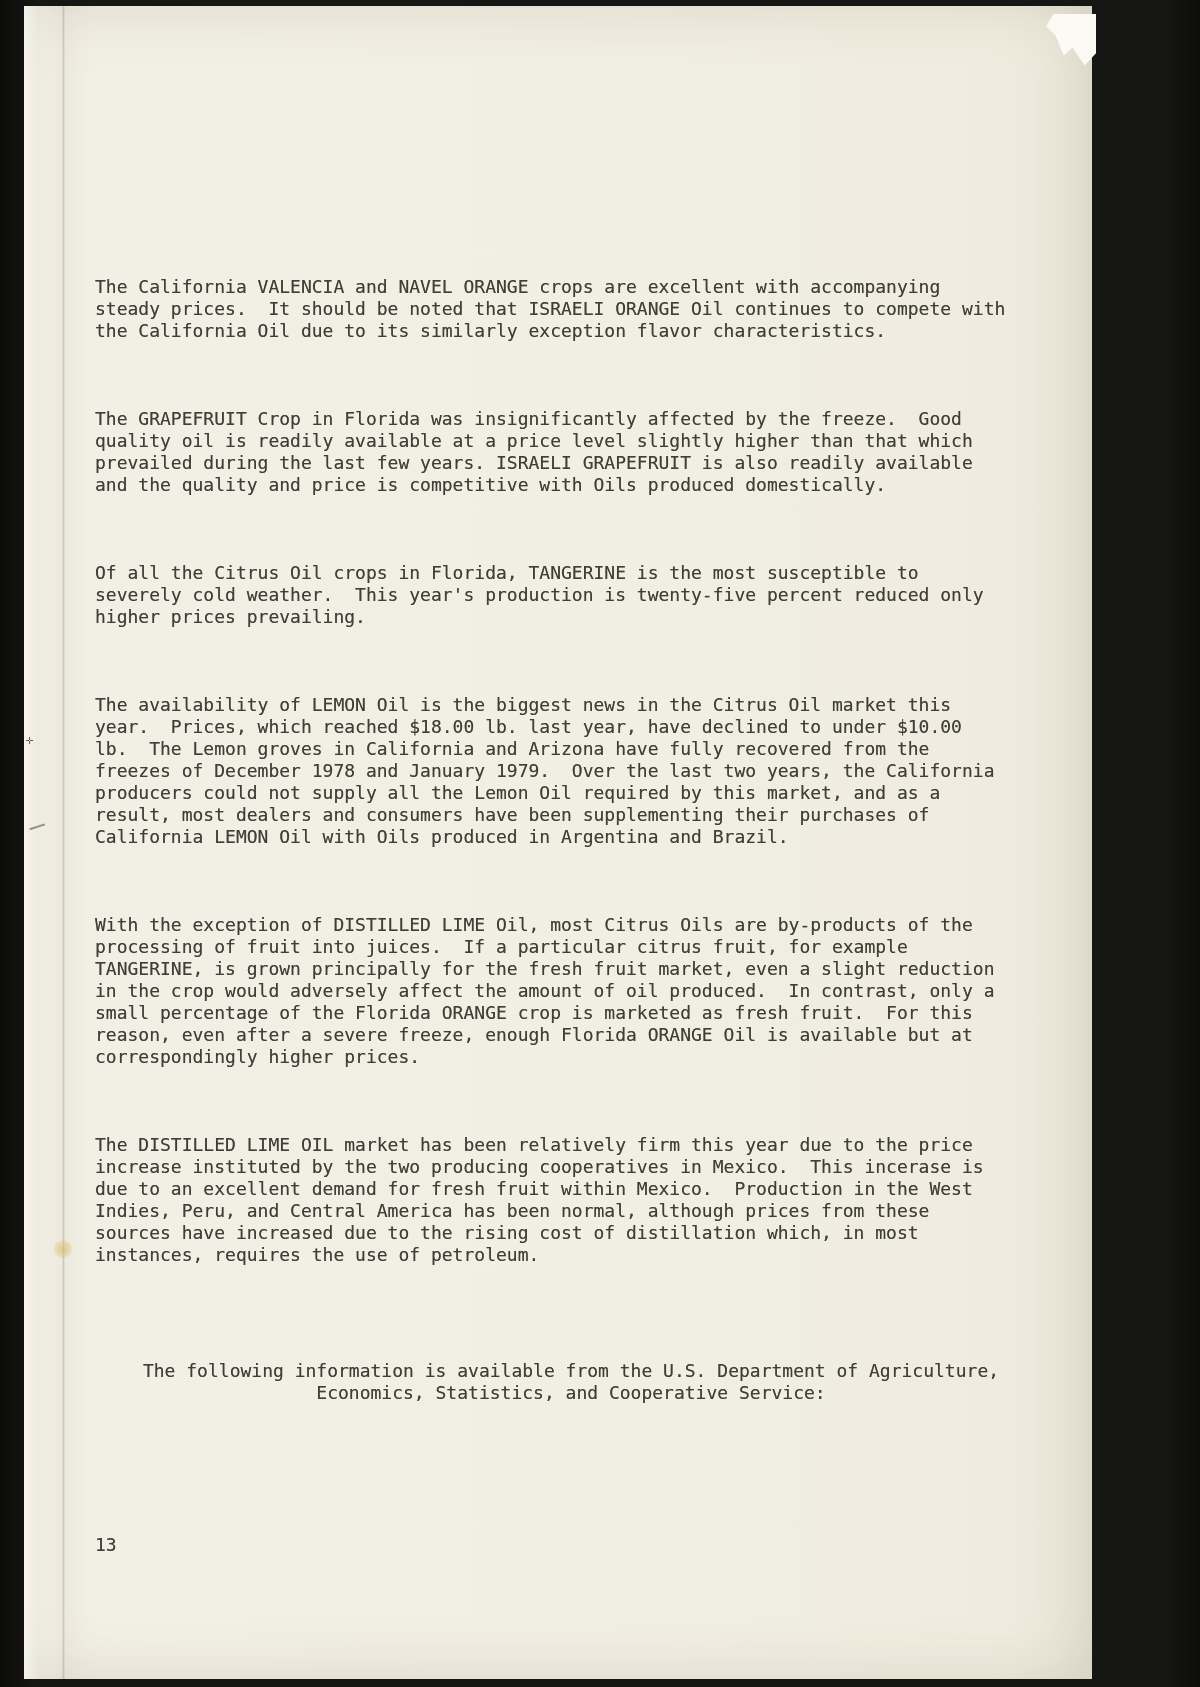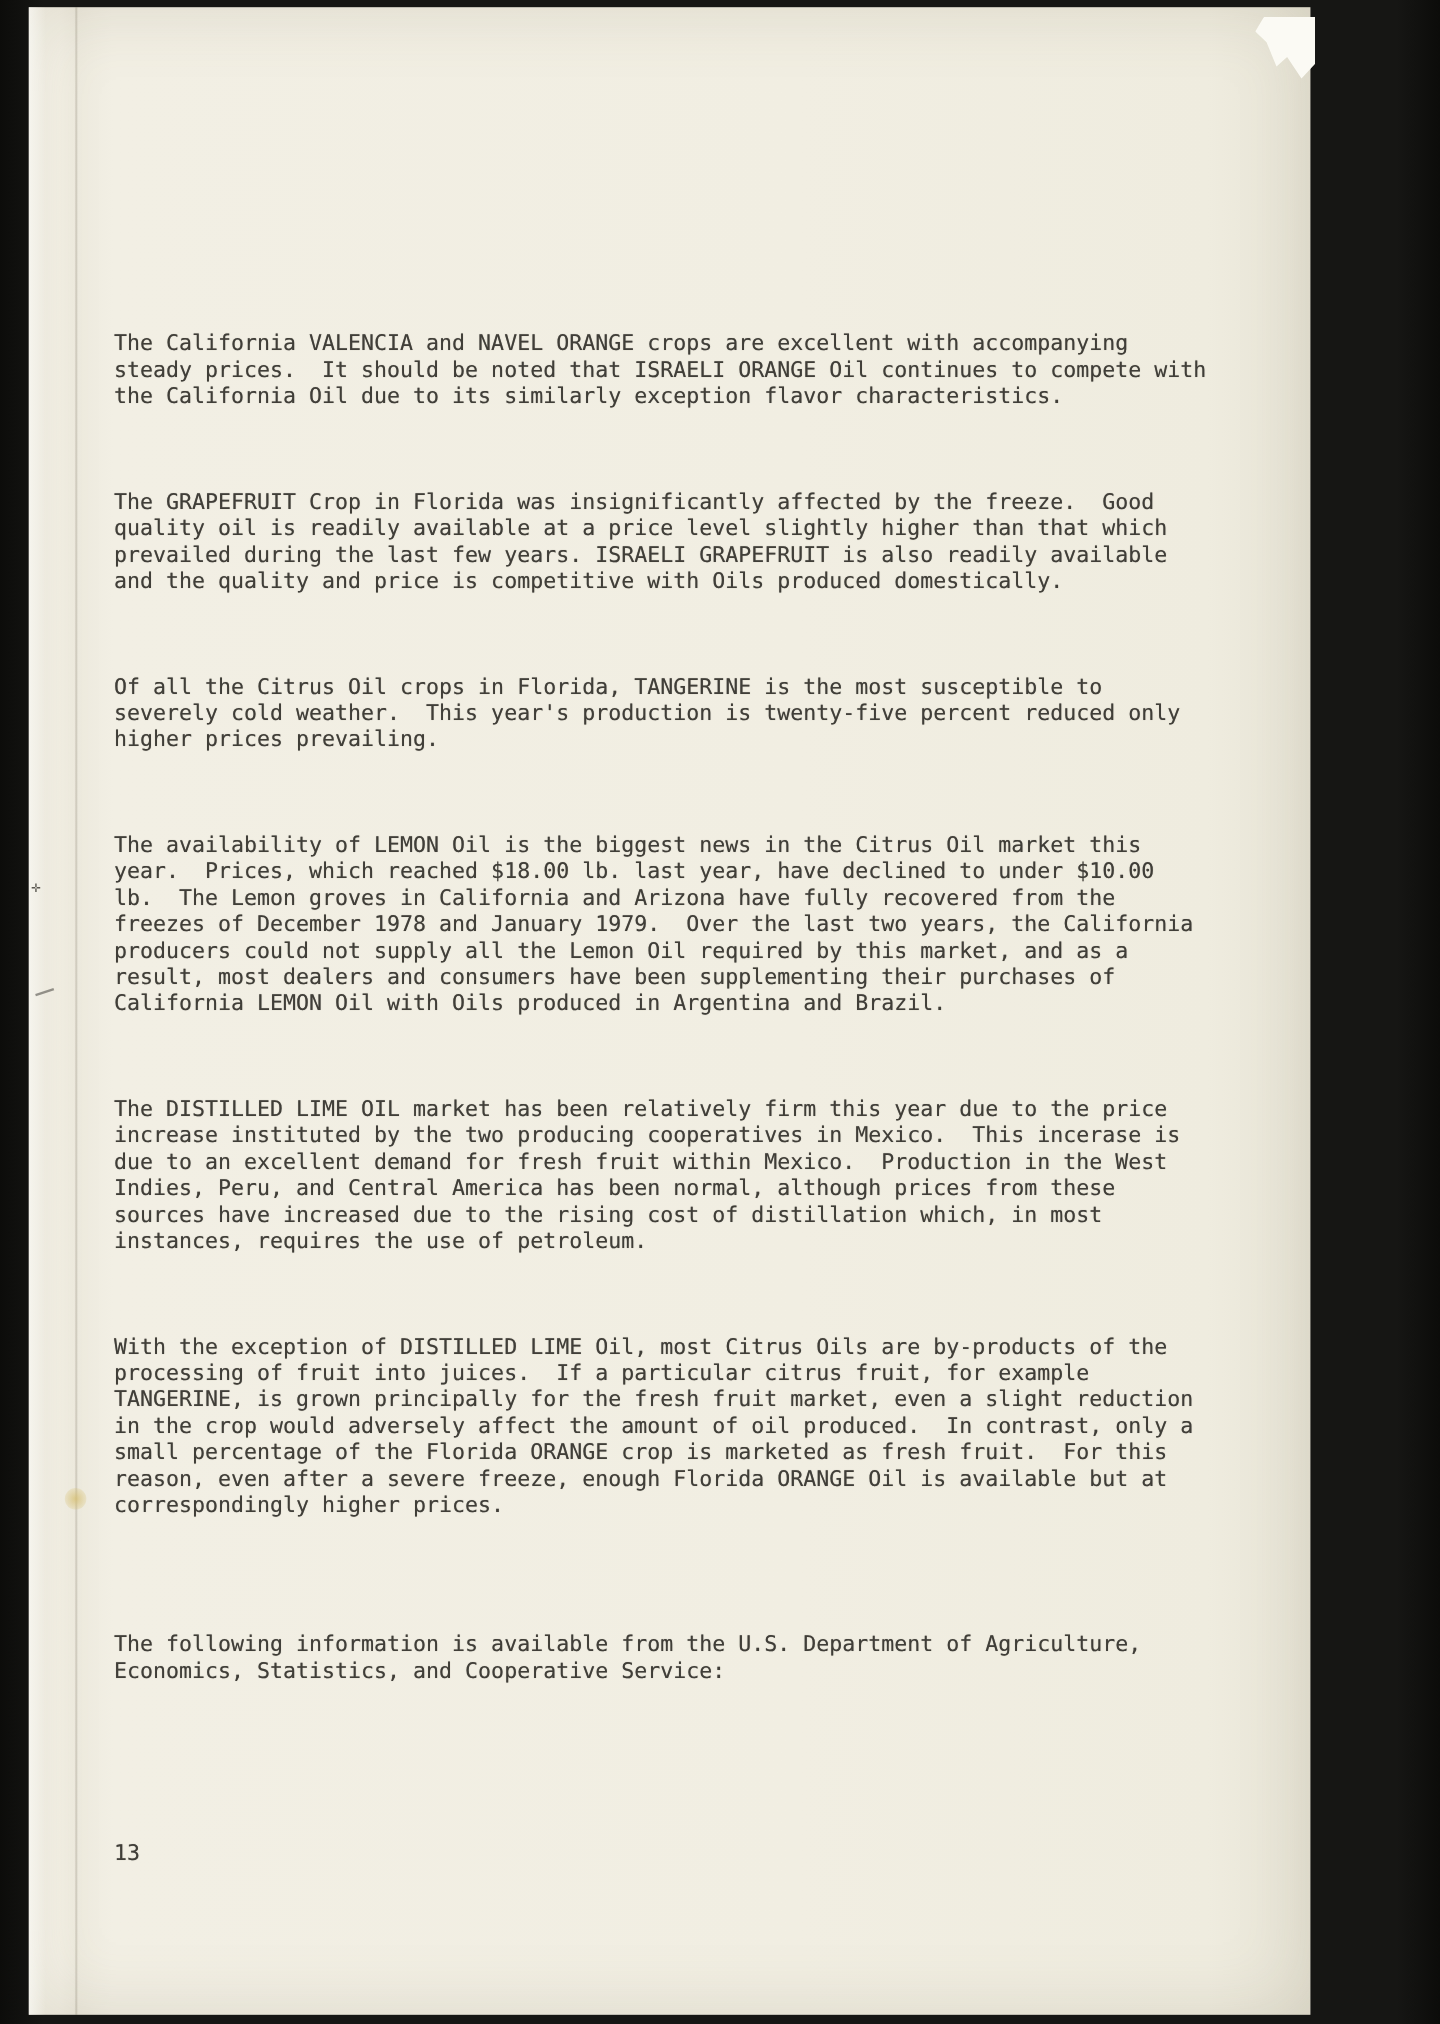--- a/index.html
+++ b/index.html
@@ -94,20 +94,21 @@
     font-size: 18px;
     line-height: 22px;
     white-space: pre-wrap;
     text-shadow: 0 0 0.6px rgba(64,62,56,0.55);
   }
   .text-block p {
     margin: 0 0 22px 0;
   }
   .text-block p.spaced {
     margin-top: 28px;
+    text-align: center;
   }
   .page-number {
     margin-top: 64px;
     text-align: left;
     white-space: normal;
   }
 </style>
 </head>
 <body>
 
@@ -131,31 +132,31 @@
       <p>Of all the Citrus Oil crops in Florida, TANGERINE is the most susceptible to
 severely cold weather.  This year's production is twenty-five percent reduced only
 higher prices prevailing.</p>
       <p>The availability of LEMON Oil is the biggest news in the Citrus Oil market this
 year.  Prices, which reached $18.00 lb. last year, have declined to under $10.00
 lb.  The Lemon groves in California and Arizona have fully recovered from the
 freezes of December 1978 and January 1979.  Over the last two years, the California
 producers could not supply all the Lemon Oil required by this market, and as a
 result, most dealers and consumers have been supplementing their purchases of
 California LEMON Oil with Oils produced in Argentina and Brazil.</p>
-      <p>The DISTILLED LIME OIL market has been relatively firm this year due to the price
-increase instituted by the two producing cooperatives in Mexico.  This incerase is
-due to an excellent demand for fresh fruit within Mexico.  Production in the West
-Indies, Peru, and Central America has been normal, although prices from these
-sources have increased due to the rising cost of distillation which, in most
-instances, requires the use of petroleum.</p>
       <p>With the exception of DISTILLED LIME Oil, most Citrus Oils are by-products of the
 processing of fruit into juices.  If a particular citrus fruit, for example
 TANGERINE, is grown principally for the fresh fruit market, even a slight reduction
 in the crop would adversely affect the amount of oil produced.  In contrast, only a
 small percentage of the Florida ORANGE crop is marketed as fresh fruit.  For this
 reason, even after a severe freeze, enough Florida ORANGE Oil is available but at
 correspondingly higher prices.</p>
+      <p>The DISTILLED LIME OIL market has been relatively firm this year due to the price
+increase instituted by the two producing cooperatives in Mexico.  This incerase is
+due to an excellent demand for fresh fruit within Mexico.  Production in the West
+Indies, Peru, and Central America has been normal, although prices from these
+sources have increased due to the rising cost of distillation which, in most
+instances, requires the use of petroleum.</p>
       <p class="spaced">The following information is available from the U.S. Department of Agriculture,
 Economics, Statistics, and Cooperative Service:</p>
       <div class="page-number">13</div>
     </div>
   </div>
 </div>
 
 </body></html>

